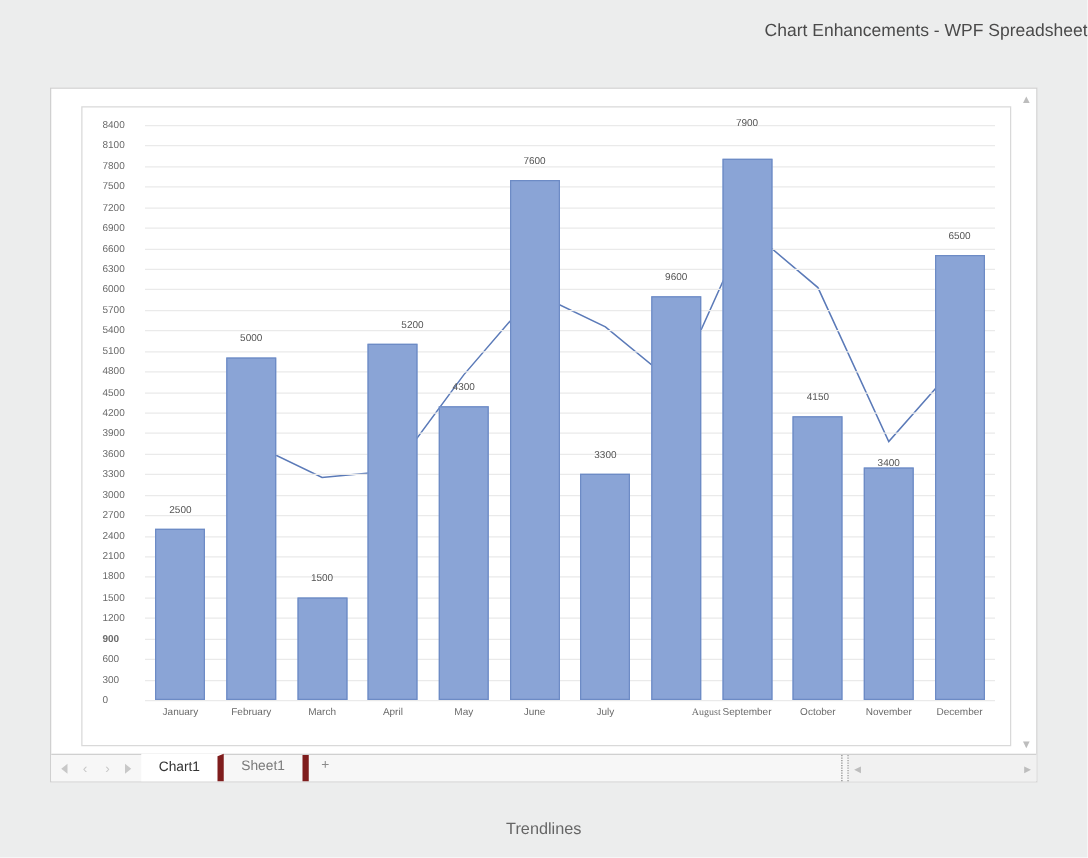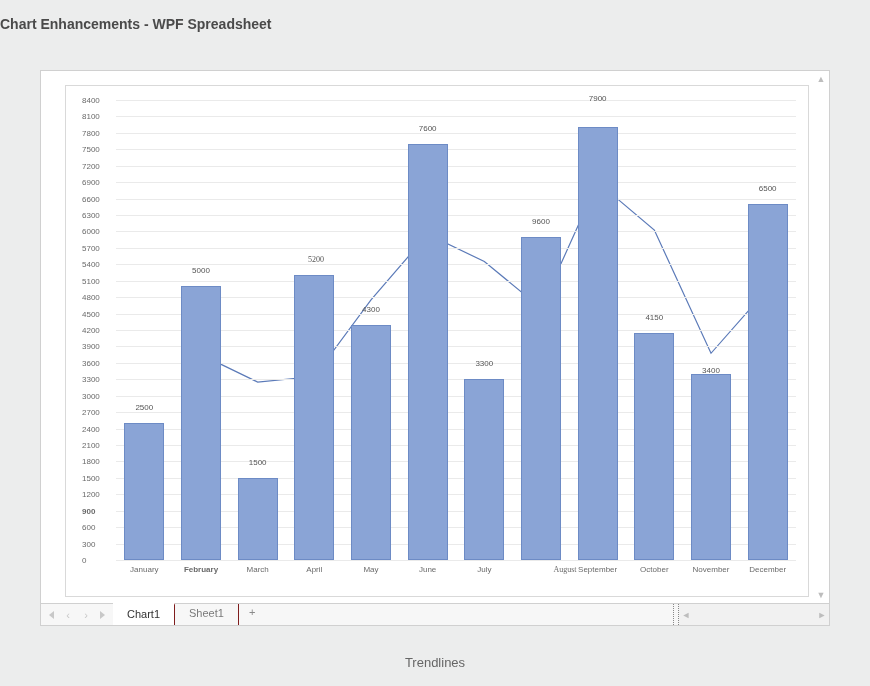--- a/index.html
+++ b/index.html
@@ -5,25 +5,26 @@
   * { box-sizing: border-box; margin: 0; padding: 0; }
   body {
     font-family: "Segoe UI", Arial, sans-serif;
     background: #eceded;
     width: 870px;
     height: 686px;
     overflow: hidden;
     position: relative;
   }
   .header-title {
-    text-align: left;
-    font-weight: 700;
+    text-align: right;
+    font-weight: 400;
     font-size: 14px;
     color: #4a4a4a;
     padding: 16px 0 6px 0;
+    margin-left: 32px;
   }
   .panel {
     position: absolute;
     left: 40px;
     top: 70px;
     width: 790px;
     height: 556px;
     background: #fff;
     border: 1px solid #d0d0d0;
   }
@@ -135,21 +136,21 @@
   }
   .nav-btn {
     width: 18px;
     display: flex;
     align-items: center;
     justify-content: center;
     color: #c8c8c8;
     cursor: pointer;
   }
   .tab {
-    border-right: 1px solid #7f1d1d;
+    border-right: 5px solid #7f1d1d;
     padding: 3px 14px 0 14px;
     cursor: pointer;
   }
   .tab.active {
     background: #fff;
     color: #333;
     border-top: 2px solid transparent;
     margin-top: -1px;
   }
   .add-tab {
@@ -256,26 +257,26 @@
         <div class="y-tick" style="top: 32.8571px;">7800</div>
         <div class="grid-line" style="top: 16.4286px;"></div>
         <div class="y-tick" style="top: 16.4286px;">8100</div>
         <div class="grid-line" style="top: 0px;"></div>
         <div class="y-tick" style="top: 0px;">8400</div>
         <div class="bar" style="left: 8.33333px; height: 136.905px;"></div>
         <div class="bar-label" style="left: 8.33333px; bottom: 138.905px;">2500</div>
         <div class="x-tick" style="left: 28.3333px;">January</div>
         <div class="bar" style="left: 65px; height: 273.81px;"></div>
         <div class="bar-label" style="left: 65px; bottom: 275.81px;">5000</div>
-        <div class="x-tick" style="left: 85px; font-weight: bold;">February</div>
+        <div class="x-tick" style="left: 85px;">February</div>
         <div class="bar" style="left: 121.667px; height: 82.1429px;"></div>
         <div class="bar-label" style="left: 121.667px; bottom: 84.1429px;">1500</div>
         <div class="x-tick" style="left: 141.667px;">March</div>
         <div class="bar" style="left: 178.333px; height: 284.762px;"></div>
-        <div class="bar-label" style="left: 180px; bottom: 286.762px; font-family: Liberation Serif, serif;">5200</div>
+        <div class="bar-label" style="left: 194px; bottom: 286.762px;">5200</div>
         <div class="x-tick" style="left: 198.333px;">April</div>
         <div class="bar" style="left: 235px; height: 235.476px;"></div>
         <div class="bar-label" style="left: 235px; bottom: 237.476px;">4300</div>
         <div class="x-tick" style="left: 255px;">May</div>
         <div class="bar" style="left: 291.667px; height: 416.19px;"></div>
         <div class="bar-label" style="left: 291.667px; bottom: 418.19px;">7600</div>
         <div class="x-tick" style="left: 311.667px;">June</div>
         <div class="bar" style="left: 348.333px; height: 180.714px;"></div>
         <div class="bar-label" style="left: 348.333px; bottom: 182.714px;">3300</div>
         <div class="x-tick" style="left: 368.333px;">July</div>

